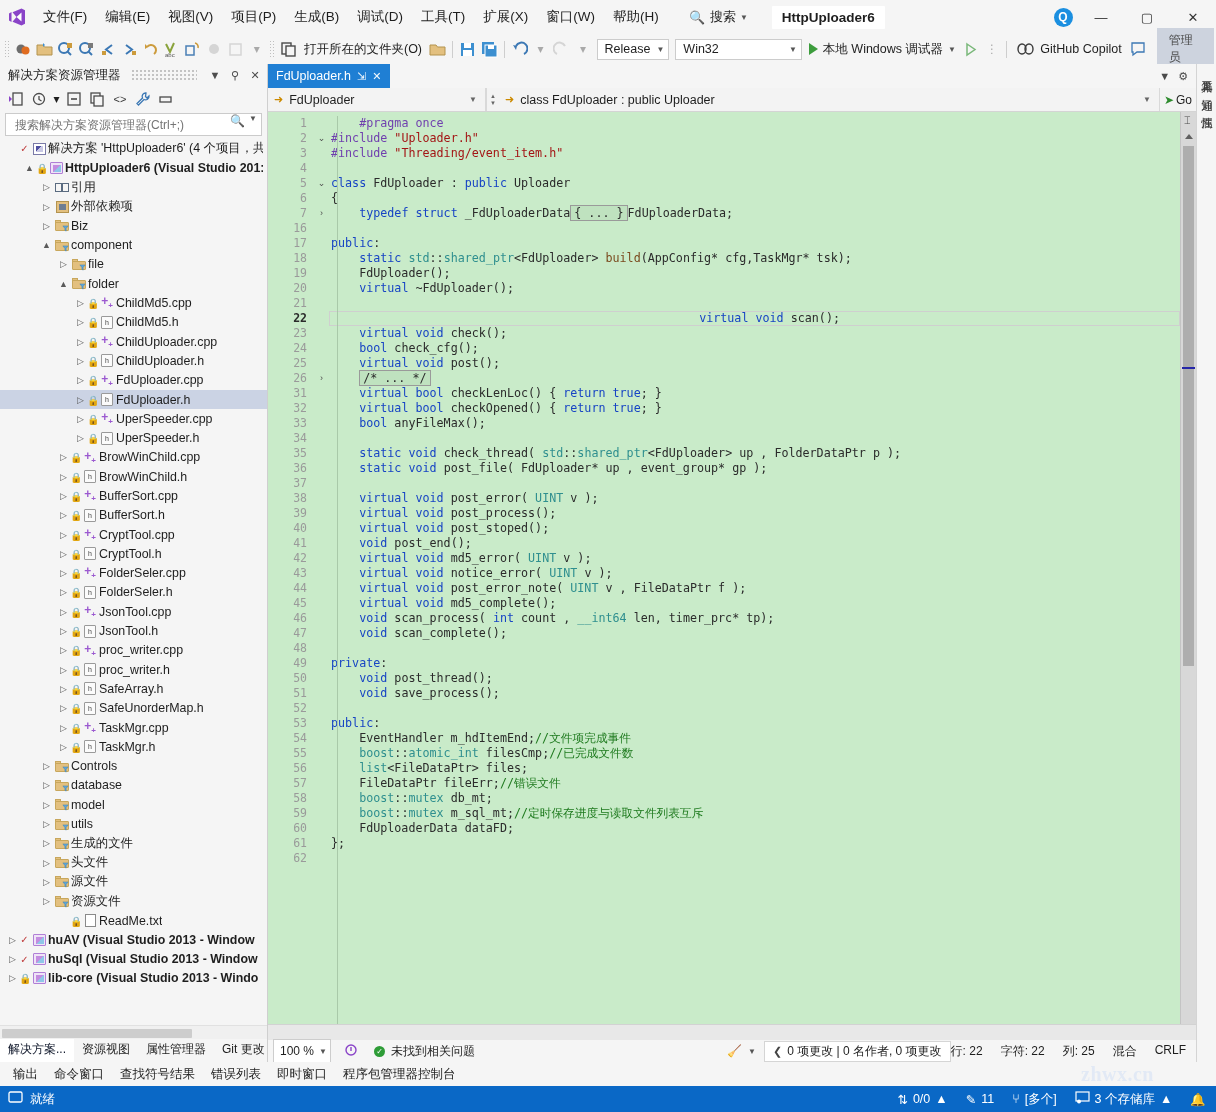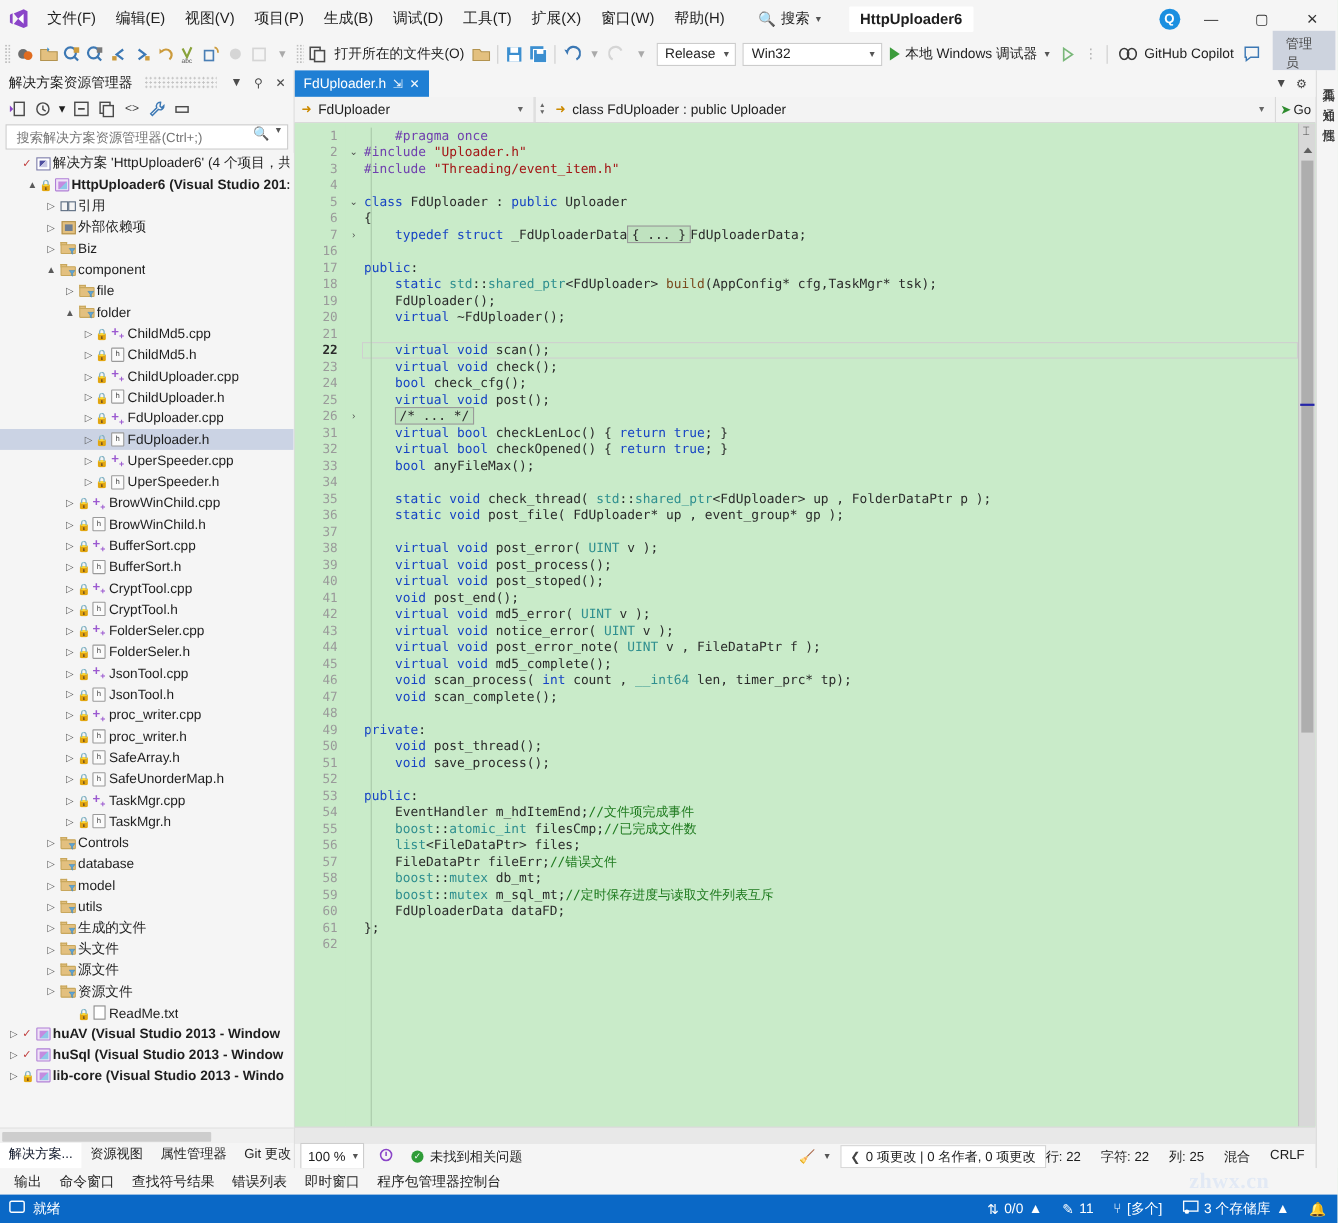--- a/index.html
+++ b/index.html
@@ -121,21 +121,21 @@
   .editor { flex: 1 1 auto; display: flex; min-height: 0; background: #c9ebc9; position: relative; overflow: hidden; }
   .gutter { width: 46px; flex: none; text-align: right; padding-right: 7px; color: #9a9a9a; font-size: 11.5px;
             font-family: "DejaVu Sans Mono", monospace; padding-top: 4px; background: #c9ebc9;}
   .gutter div { height: 15px; line-height: 15px; }
   .gutter div.cur { color: #2b2b2b; font-weight: bold;}
   .foldcol { width: 15px; flex: none; padding-top: 4px; background: #c9ebc9; color: #4e4e4e; font-size: 9px; }
   .foldcol div { height: 15px; line-height: 15px; text-align: center; }
   .codecol { flex: 1 1 auto; padding-top: 4px; position: relative; min-width: 0; overflow: hidden; background: #c9ebc9; }
   .cline { height: 15px; line-height: 15px; font-family: "DejaVu Sans Mono", monospace; font-size: 11.7px; white-space: pre;
            color: #2b2b2b; padding-left: 2px; }
-  .cline.curline { outline: 1px solid #cfcfcf; outline-offset: -1px; }
+  .cline.curline { outline: 1px solid #cfcfcf; outline-offset: -1px; text-align: center; }
   .k { color: #1744c4; }       
   .t { color: #2f8f8f; }       
   .s { color: #a31515; }       
   .c { color: #1e7a1e; }       
   .p { color: #6f3fae; }       
   .fn { color: #7a4a1e; }
   .collapsed { border: 1px solid #9a9a9a; background: #bfe2bf; padding: 0 3px; }
   .vline { position: absolute; top: 4px; bottom: 0; width: 1px; background: #a9c9a9; }
 
   .ed-right { width: 16px; flex: none; background: #d8d8d8; position: relative; border-left: 1px solid #c4c4c4;}

